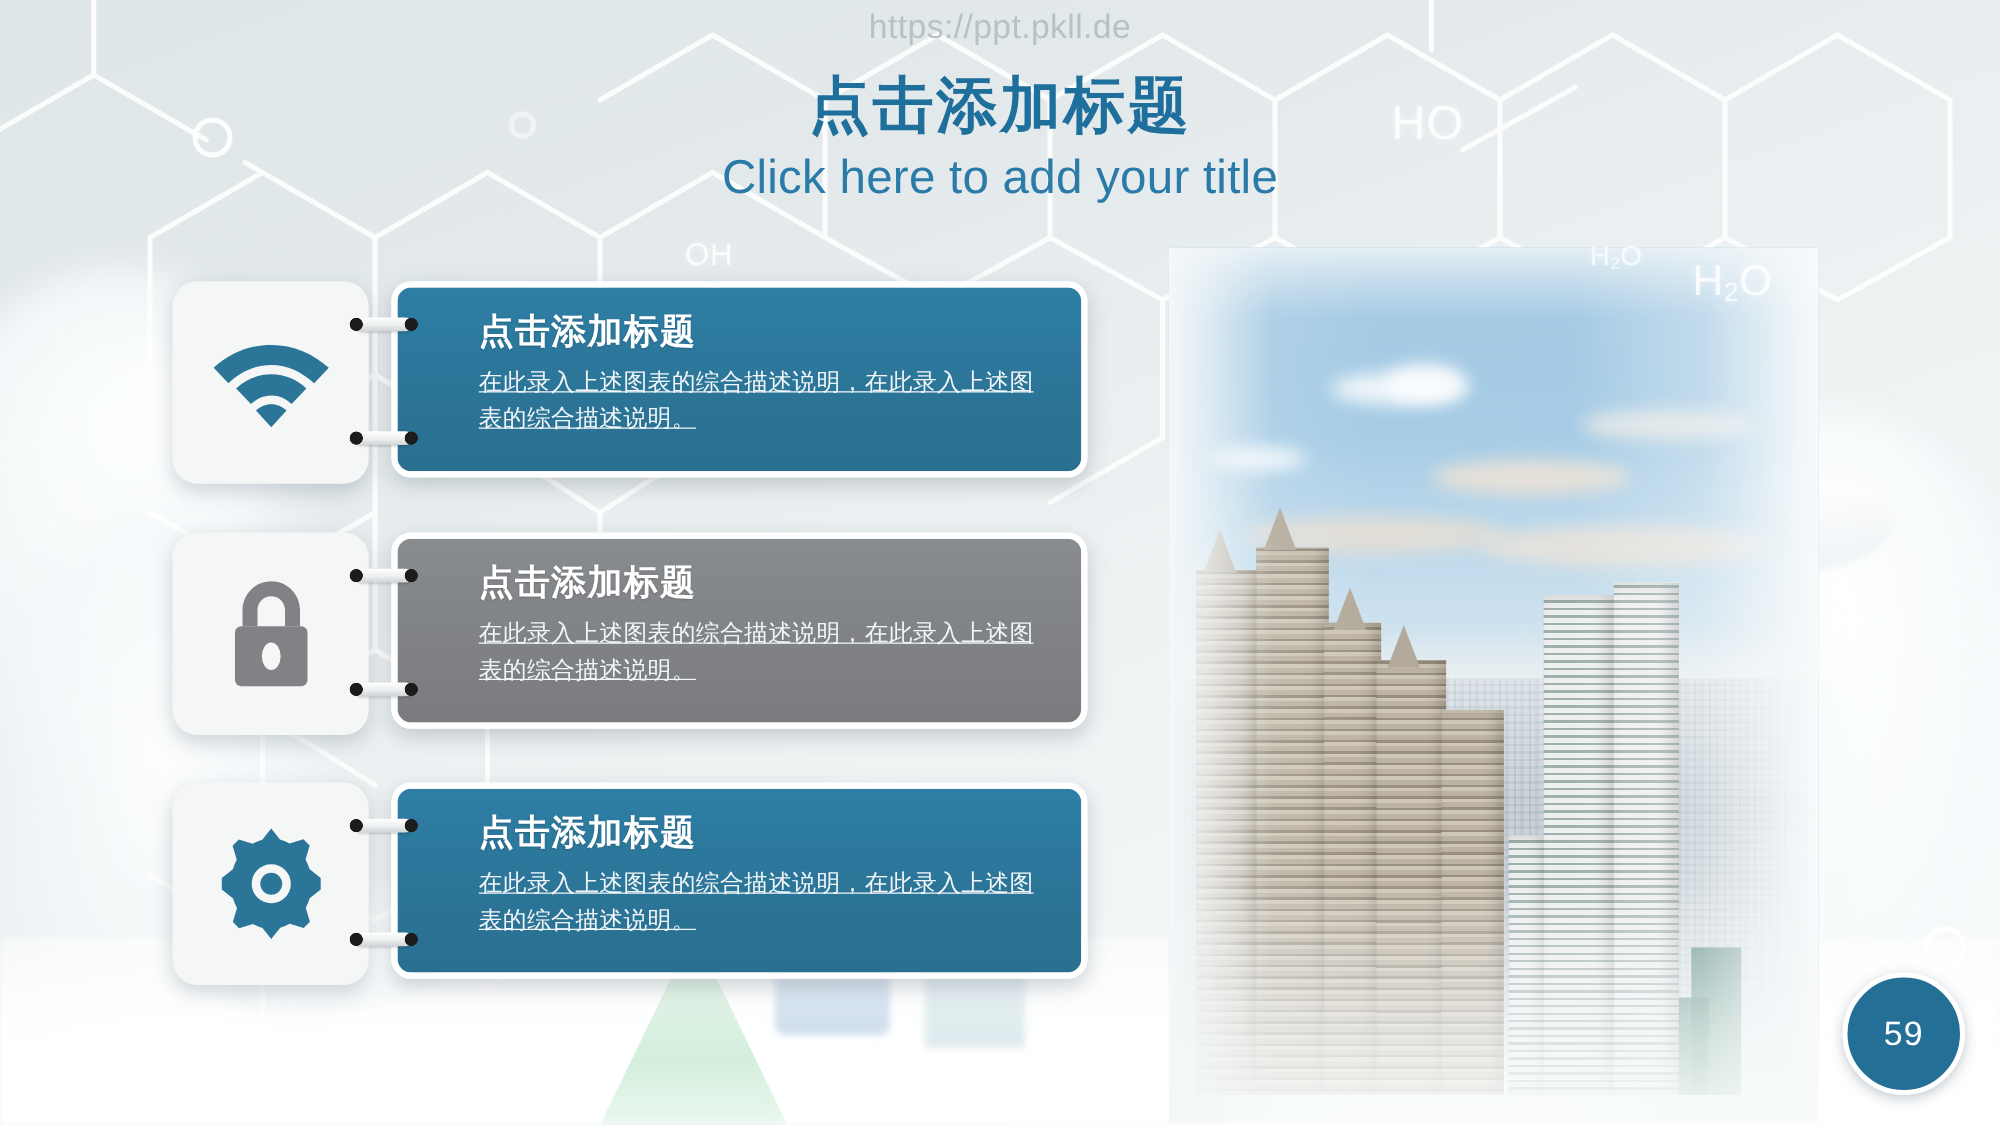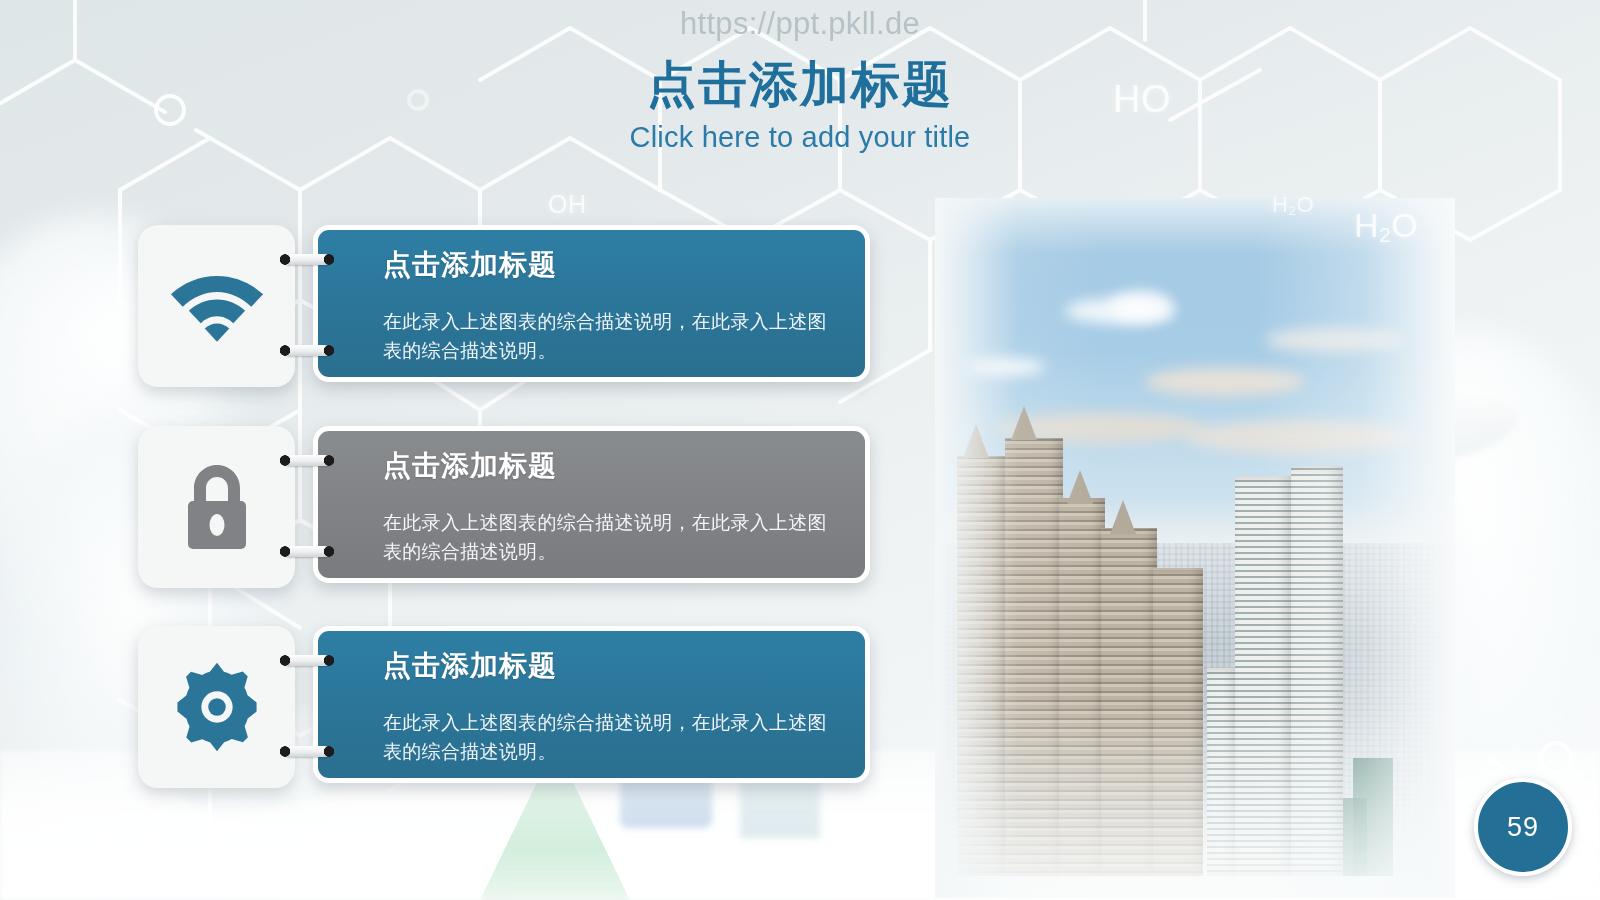--- a/index.html
+++ b/index.html
@@ -96,33 +96,33 @@
   .gr1{left:418px;top:560px;width:40px;height:118px;}
   .gr2{left:406px;top:600px;width:26px;height:78px;}
   .city-fade{position:absolute;inset:0;
     background:
       linear-gradient(90deg,rgba(243,247,248,1) 0%,rgba(243,247,248,.72) 6%,rgba(243,247,248,.12) 16%,rgba(243,247,248,0) 32%,rgba(243,247,248,0) 62%,rgba(244,248,249,.35) 82%,rgba(246,249,250,.86) 95%,rgba(248,250,251,1) 100%),
       linear-gradient(180deg,rgba(240,245,247,.9) 0%,rgba(240,245,247,.25) 8%,rgba(240,245,247,0) 22%,rgba(240,245,247,0) 72%,rgba(247,250,251,.6) 88%,rgba(250,252,252,.95) 100%);}
 
   
   .wm{position:absolute;color:rgba(255,255,255,.82);font-weight:400;letter-spacing:.5px;
       text-shadow:0 0 6px rgba(255,255,255,.5);}
-  .wm-url{left:0;right:0;top:6px;text-align:center;color:#b7c2c6;font-size:31px;
+  .wm-url{left:0;right:0;top:6px;text-align:center;color:#b7c2c6;font-size:27px;
       text-shadow:none;letter-spacing:.3px;}
   .wm-ho{left:1113px;top:78px;font-size:38px;}
   .wm-oh{left:548px;top:190px;font-size:25px;color:rgba(255,255,255,.8);}
   .wm-h2o-a{left:1272px;top:192px;font-size:22px;color:rgba(255,255,255,.72);}
   .wm-h2o-b{left:1354px;top:206px;font-size:34px;color:rgba(255,255,255,.8);}
   .wm sub{font-size:.62em;vertical-align:-.22em;}
 
   
   .title-wrap{position:absolute;left:0;right:0;top:58px;text-align:center;}
   .title-cn{font-size:49px;font-weight:bold;color:#1f6f9c;letter-spacing:2px;line-height:1.12;
     font-family:"DejaVu Sans","Liberation Sans",sans-serif;}
-  .title-en{margin-top:8px;font-size:29px;color:#2a7ba8;font-weight:400;letter-spacing:.2px;}
+  .title-en{margin-top:8px;font-size:38px;color:#2a7ba8;font-weight:400;letter-spacing:.2px;}
 
   
   .row{position:absolute;left:138px;height:162px;}
   .row-1{top:225px;}
   .row-2{top:426px;}
   .row-3{top:626px;}
 
   .icon-box{position:absolute;left:0;top:0;width:157px;height:162px;background:#f5f6f6;
     border-radius:20px;box-shadow:0 6px 16px rgba(90,105,115,.26);
     display:flex;align-items:center;justify-content:center;}
@@ -138,22 +138,22 @@
   .ring-a{left:140px;top:27px;}
   .ring-b{left:140px;top:118px;}
 
   .card{position:absolute;left:175px;top:0;width:557px;height:157px;border-radius:16px;
     box-shadow:0 6px 16px rgba(90,105,115,.28);
     border:5px solid #ffffff;box-sizing:border-box;padding:20px 26px 0 65px;}
   .card-blue{background:linear-gradient(180deg,#2e7ea4 0%,#2b7598 55%,#2a6f90 100%);}
   .card-gray{background:linear-gradient(180deg,#898c8f 0%,#808285 55%,#797b7e 100%);}
   .card-h{font-size:28px;font-weight:bold;color:#ffffff;letter-spacing:1px;line-height:1.1;
     font-family:"DejaVu Sans","Liberation Sans",sans-serif;text-shadow:0 1px 2px rgba(0,0,0,.18);}
-  .card-p{margin-top:26px;font-size:19px;color:#f2f6f8;line-height:1.55;letter-spacing:.3px;
-    font-family:"DejaVu Sans","Liberation Sans",sans-serif;max-width:452px;}
+  .card-p{margin-top:11px;font-size:19px;color:#f2f6f8;line-height:1.55;letter-spacing:.3px;
+    font-family:"DejaVu Sans","Liberation Sans",sans-serif;max-width:452px;text-decoration:underline;}
 
   
   .ic{display:block;}
   .ic-blue{fill:#2b7598;}
   .ic-gray{fill:#808285;}
 
   
   .page-badge{position:absolute;right:28px;bottom:24px;width:90px;height:90px;border-radius:50%;
     background:#246f95;border:4px solid #ffffff;box-shadow:0 3px 10px rgba(60,80,95,.3);
     display:flex;align-items:center;justify-content:center;color:#fff;font-size:27px;letter-spacing:1px;}

